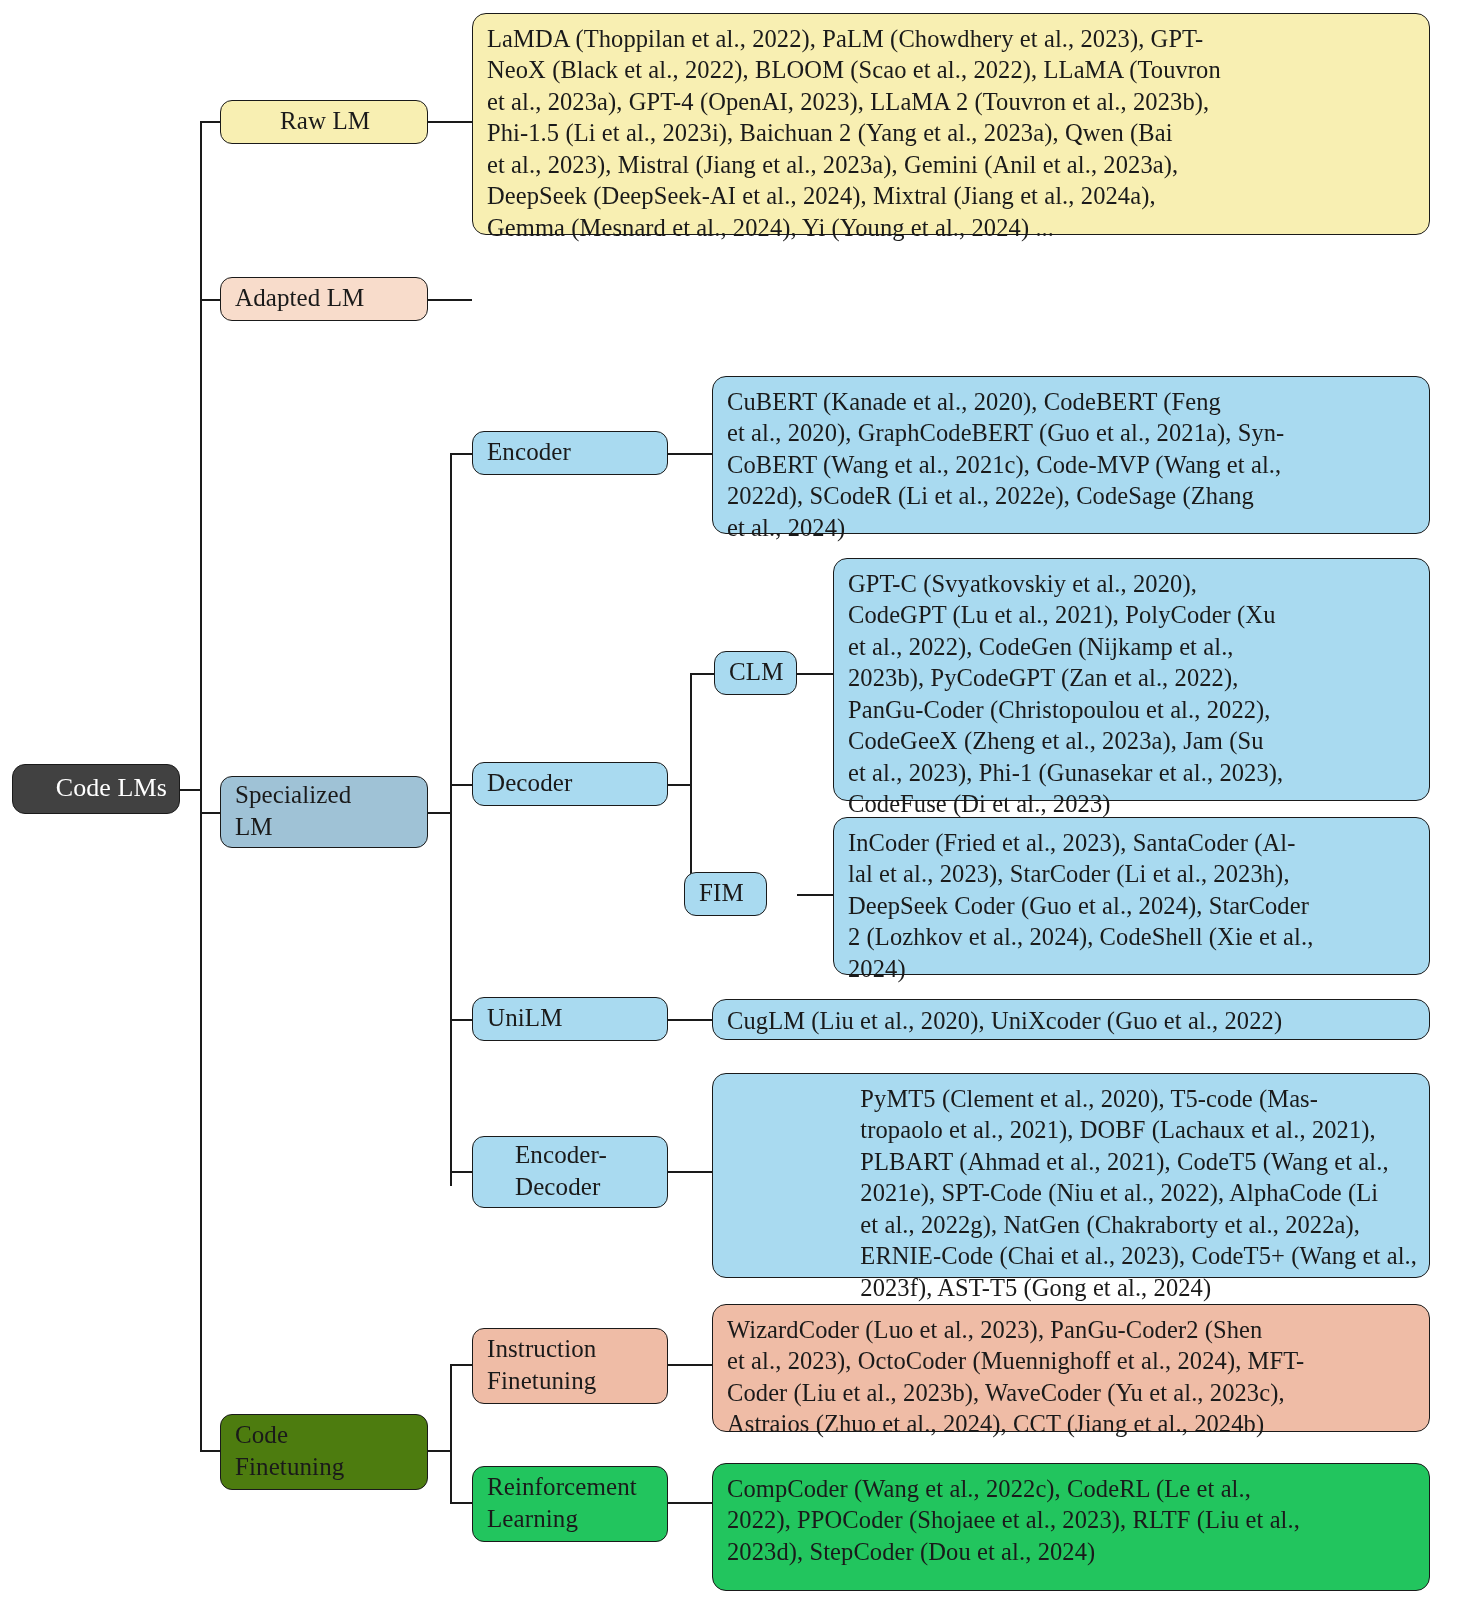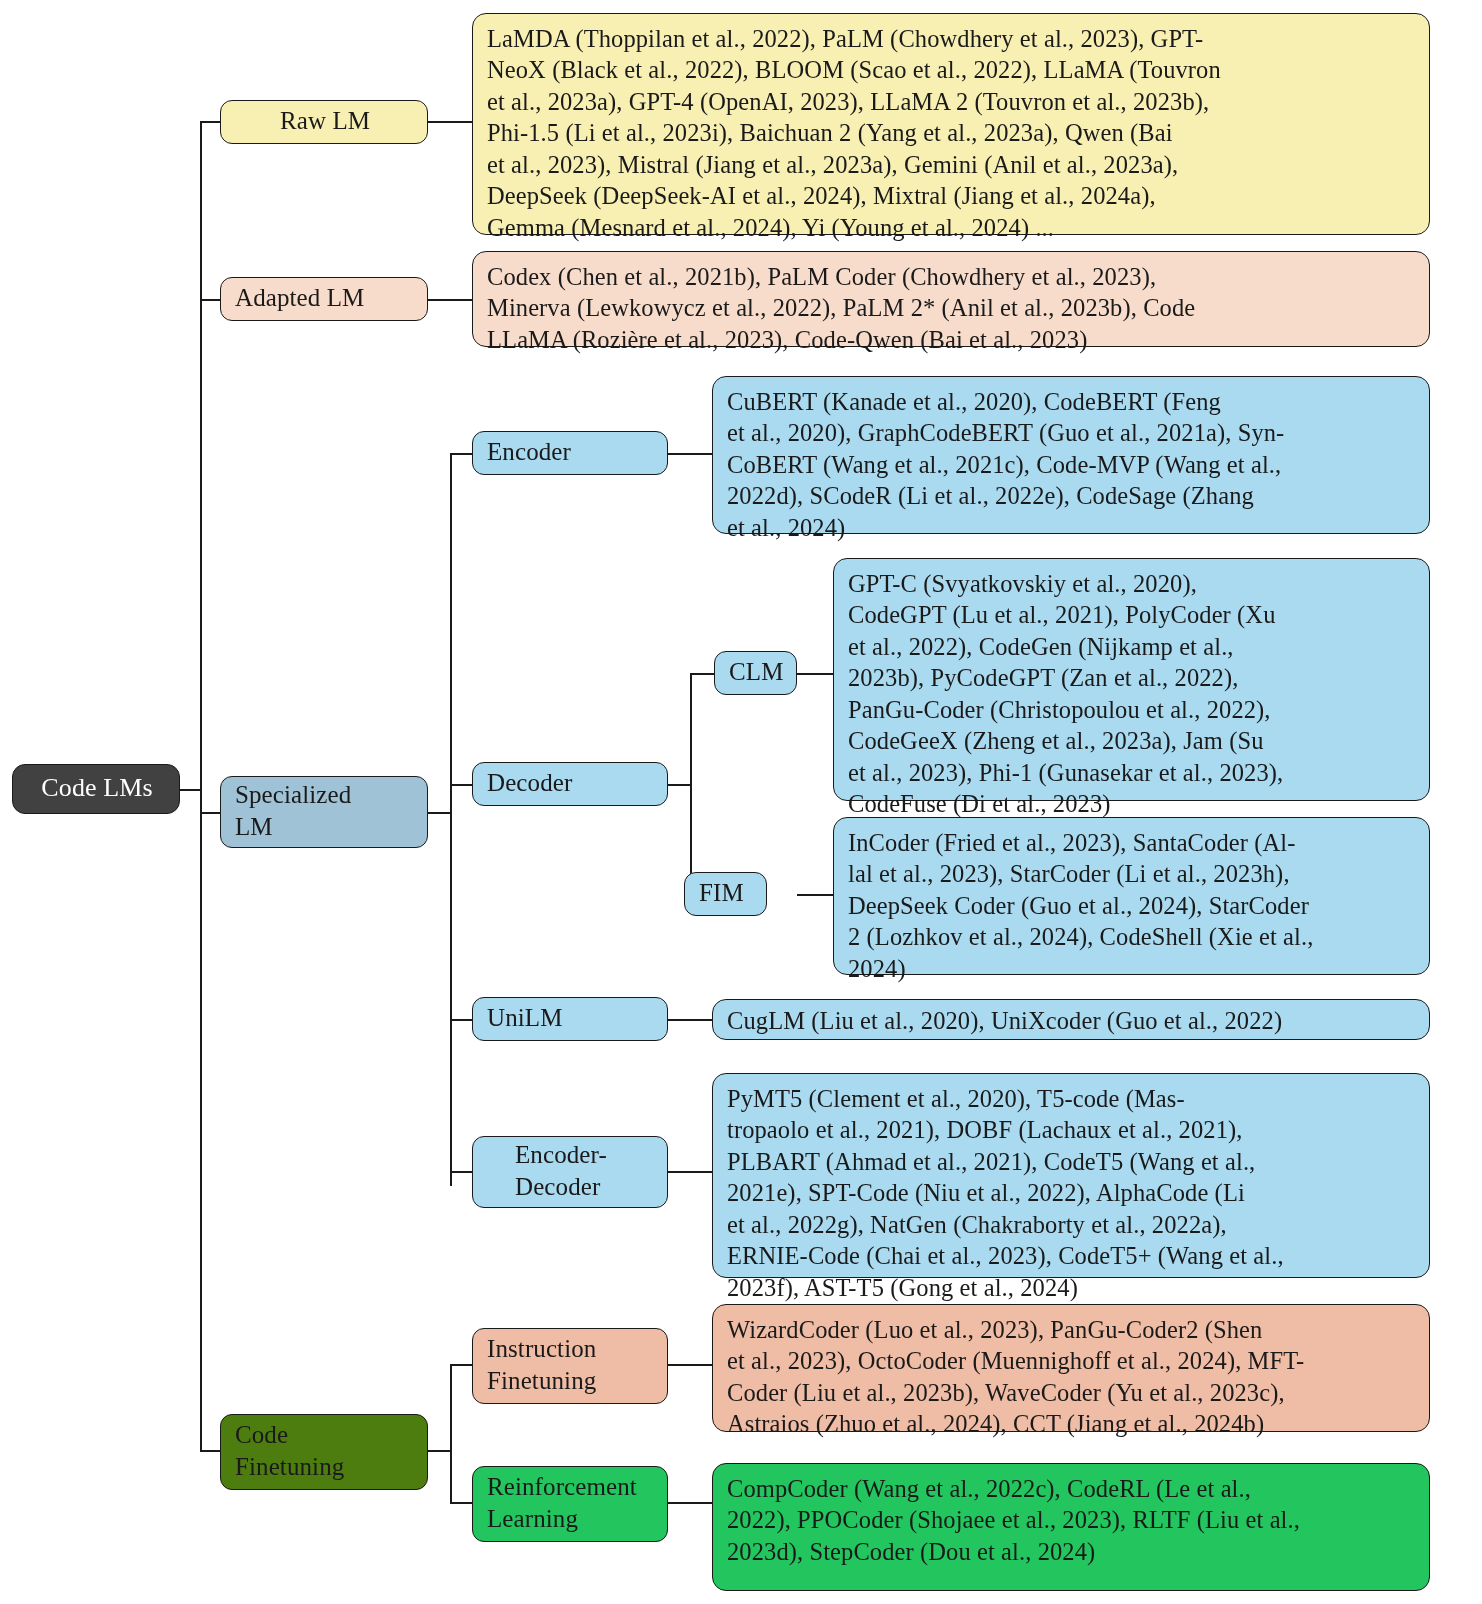--- a/index.html
+++ b/index.html
@@ -44,21 +44,21 @@
     white-space: pre-line;
   }
   .node.cat {
     justify-content: center;
   }
   .root {
     background: #414141;
     color: #ffffff;
     border-radius: 13px;
     font-size: 26px;
-    align-items: center;
+    align-items: flex-end;
     justify-content: center;
   }
   .c-yellow   { background: #F8EFB2; }
   .c-peach    { background: #F8DCCB; }
   .c-blue     { background: #A9DAF0; }
   .c-steel    { background: #9FC2D6; }
   .c-pink     { background: #4d7c0f; }
   .c-salmon   { background: #EFBCA6; }
   .c-brown    { background: #22c55e; }
 
@@ -127,25 +127,20 @@
 NeoX (Black et al., 2022), BLOOM (Scao et al., 2022), LLaMA (Touvron
 et al., 2023a), GPT-4 (OpenAI, 2023), LLaMA 2 (Touvron et al., 2023b),
 Phi-1.5 (Li et al., 2023i), Baichuan 2 (Yang et al., 2023a), Qwen (Bai
 et al., 2023), Mistral (Jiang et al., 2023a), Gemini (Anil et al., 2023a),
 DeepSeek (DeepSeek-AI et al., 2024), Mixtral (Jiang et al., 2024a),
 Gemma (Mesnard et al., 2024), Yi (Young et al., 2024) ...</span>
   </div>
 
   <div class="node cat c-peach" style="left:220px; top:277px; width:208px; height:44px;">
     <span>Adapted LM</span>
-  </div>
-  <div class="node leafbox c-peach" style="left:472px; top:251px; width:958px; height:96px;">
-    <span>Codex (Chen et al., 2021b), PaLM Coder (Chowdhery et al., 2023),
-Minerva (Lewkowycz et al., 2022), PaLM 2* (Anil et al., 2023b), Code
-LLaMA (Rozière et al., 2023), Code-Qwen (Bai et al., 2023)</span>
   </div>
 
   <div class="node cat c-steel" style="left:220px; top:776px; width:208px; height:72px;">
     <span style="white-space:pre-line;">Specialized
 LM</span>
   </div>
 
   <div class="node cat c-blue" style="left:472px; top:431px; width:196px; height:44px;">
     <span>Encoder</span>
   </div>
@@ -190,21 +185,21 @@
     <span>UniLM</span>
   </div>
   <div class="node leafbox c-blue" style="left:712px; top:999px; width:718px; height:41px; padding-top:5px;">
     <span>CugLM (Liu et al., 2020), UniXcoder (Guo et al., 2022)</span>
   </div>
 
   <div class="node cat c-blue" style="left:472px; top:1136px; width:196px; height:72px;">
     <span style="white-space:pre-line;margin-left:28px;">Encoder-
 Decoder</span>
   </div>
-  <div class="node leafbox c-blue" style="left:712px; top:1073px; width:718px; height:205px;">
+  <div class="node leafbox c-blue" style="left:712px; top:1073px; width:718px; height:205px;align-items:flex-end;">
     <span>PyMT5 (Clement et al., 2020), T5-code (Mas-
 tropaolo et al., 2021), DOBF (Lachaux et al., 2021),
 PLBART (Ahmad et al., 2021), CodeT5 (Wang et al.,
 2021e), SPT-Code (Niu et al., 2022), AlphaCode (Li
 et al., 2022g), NatGen (Chakraborty et al., 2022a),
 ERNIE-Code (Chai et al., 2023), CodeT5+ (Wang et al.,
 2023f), AST-T5 (Gong et al., 2024)</span>
   </div>
 
   <div class="node cat c-pink" style="left:220px; top:1414px; width:208px; height:76px;">

